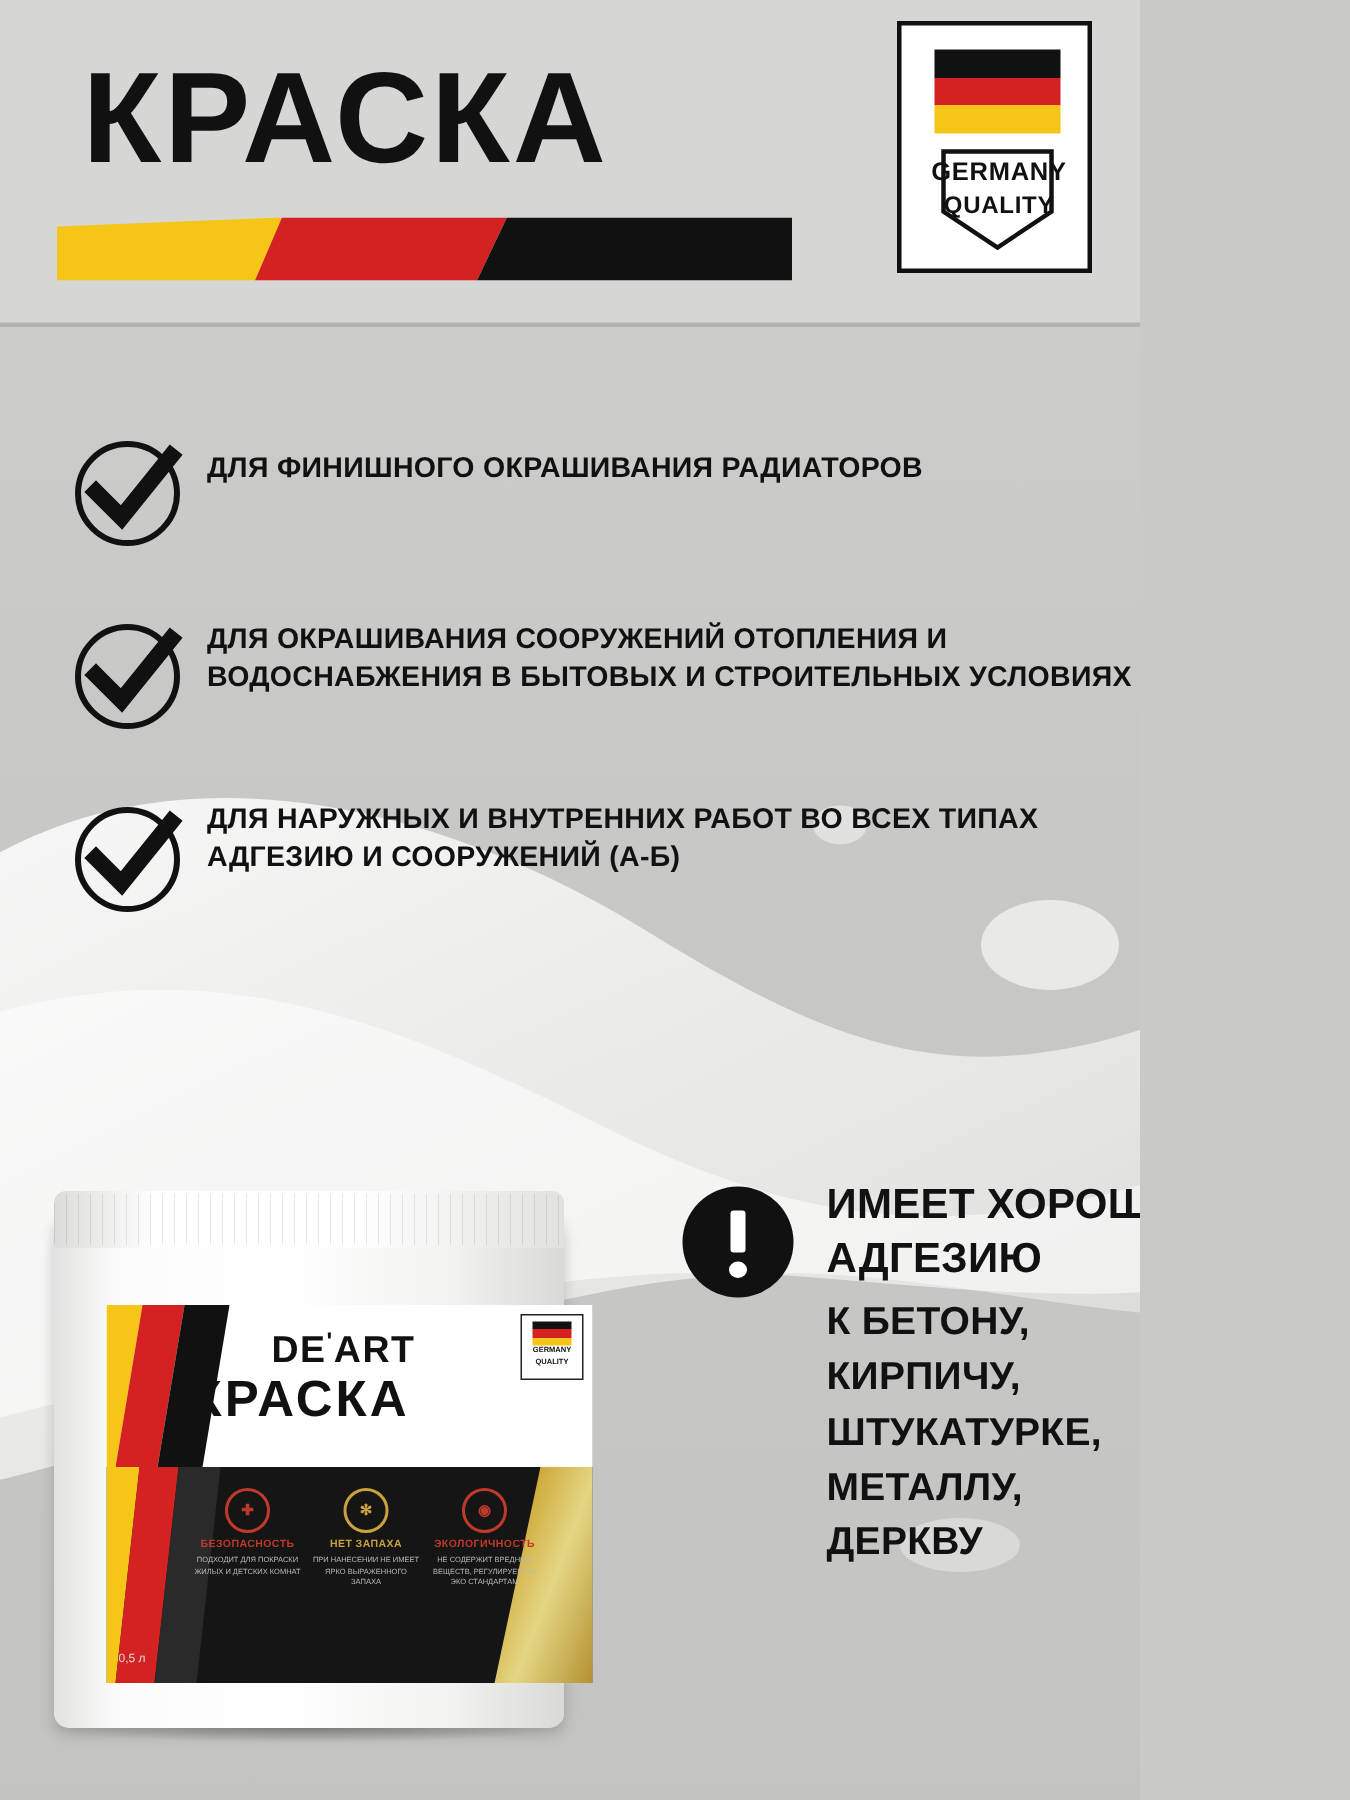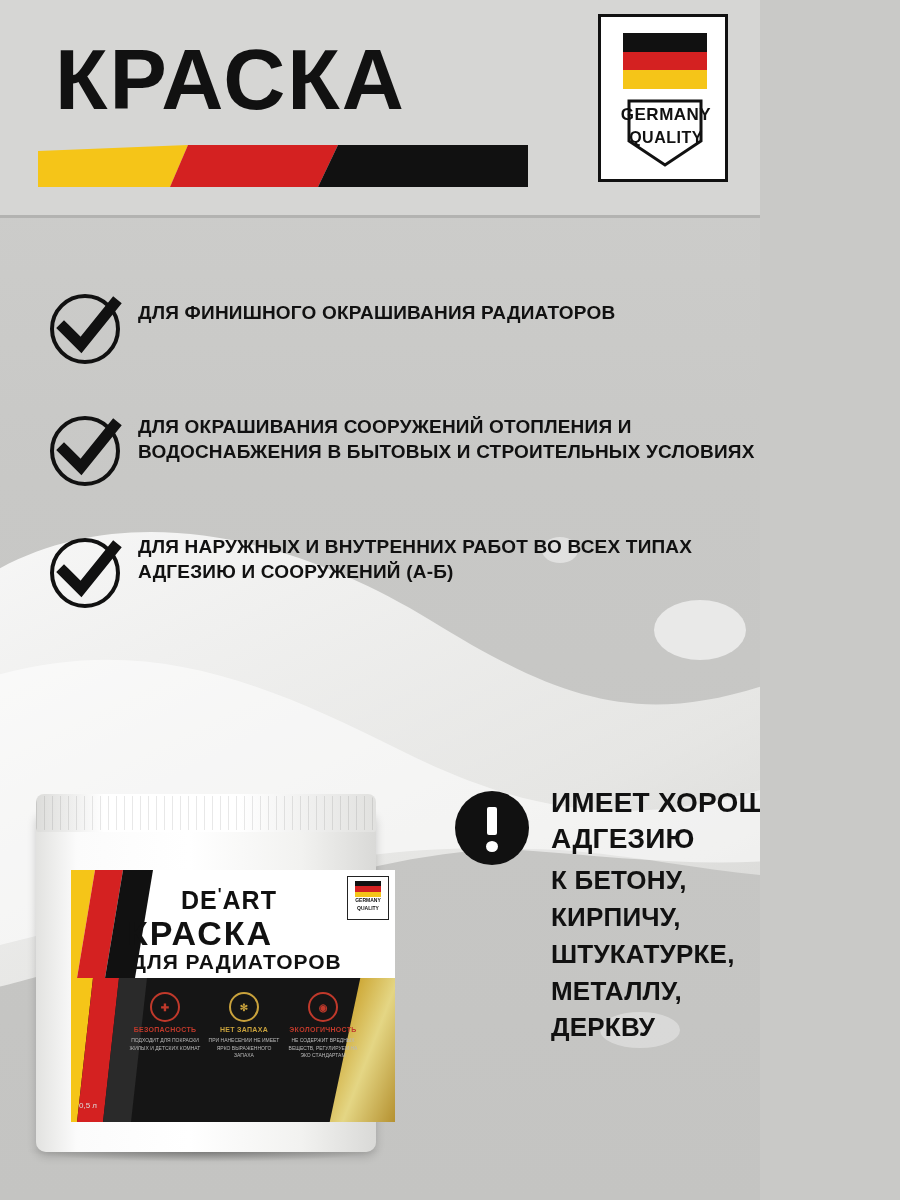--- a/index.html
+++ b/index.html
@@ -463,21 +463,20 @@
         <div class="label-badge">
           <div class="lb-flag">
             <div style="background:#111111"></div>
             <div style="background:#d42121"></div>
             <div style="background:#f5c518"></div>
           </div>
           <div class="lb-t1">GERMANY</div>
           <div class="lb-t2">QUALITY</div>
         </div>
         <div class="label-title">КРАСКА</div>
-        <div class="label-sub">ДЛЯ РАДИАТОРОВ</div>
       </div>
 
       <div class="label-bottom">
         <svg class="lb-stripe" viewBox="0 0 88 144" preserveAspectRatio="none">
           <polygon points="0,0 30,0 14,144 0,144" fill="#f5c518"></polygon>
           <polygon points="30,0 56,0 40,144 14,144" fill="#d42121"></polygon>
           <polygon points="56,0 84,0 68,144 40,144" fill="#2a2a2a"></polygon>
         </svg>
         <div class="lb-right"></div>
 

